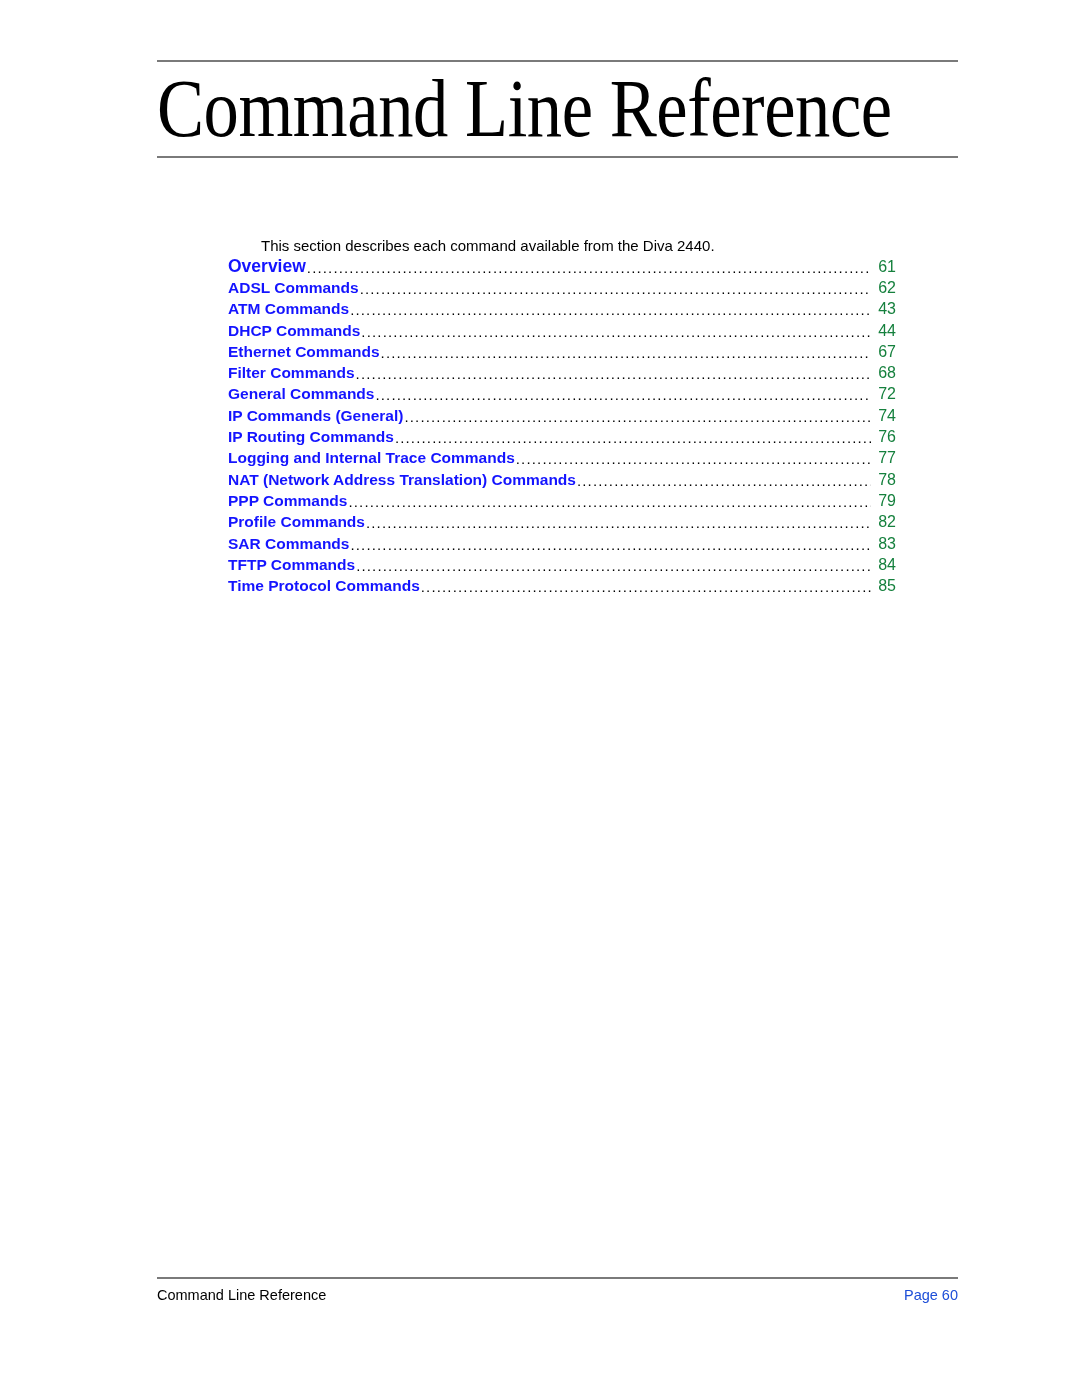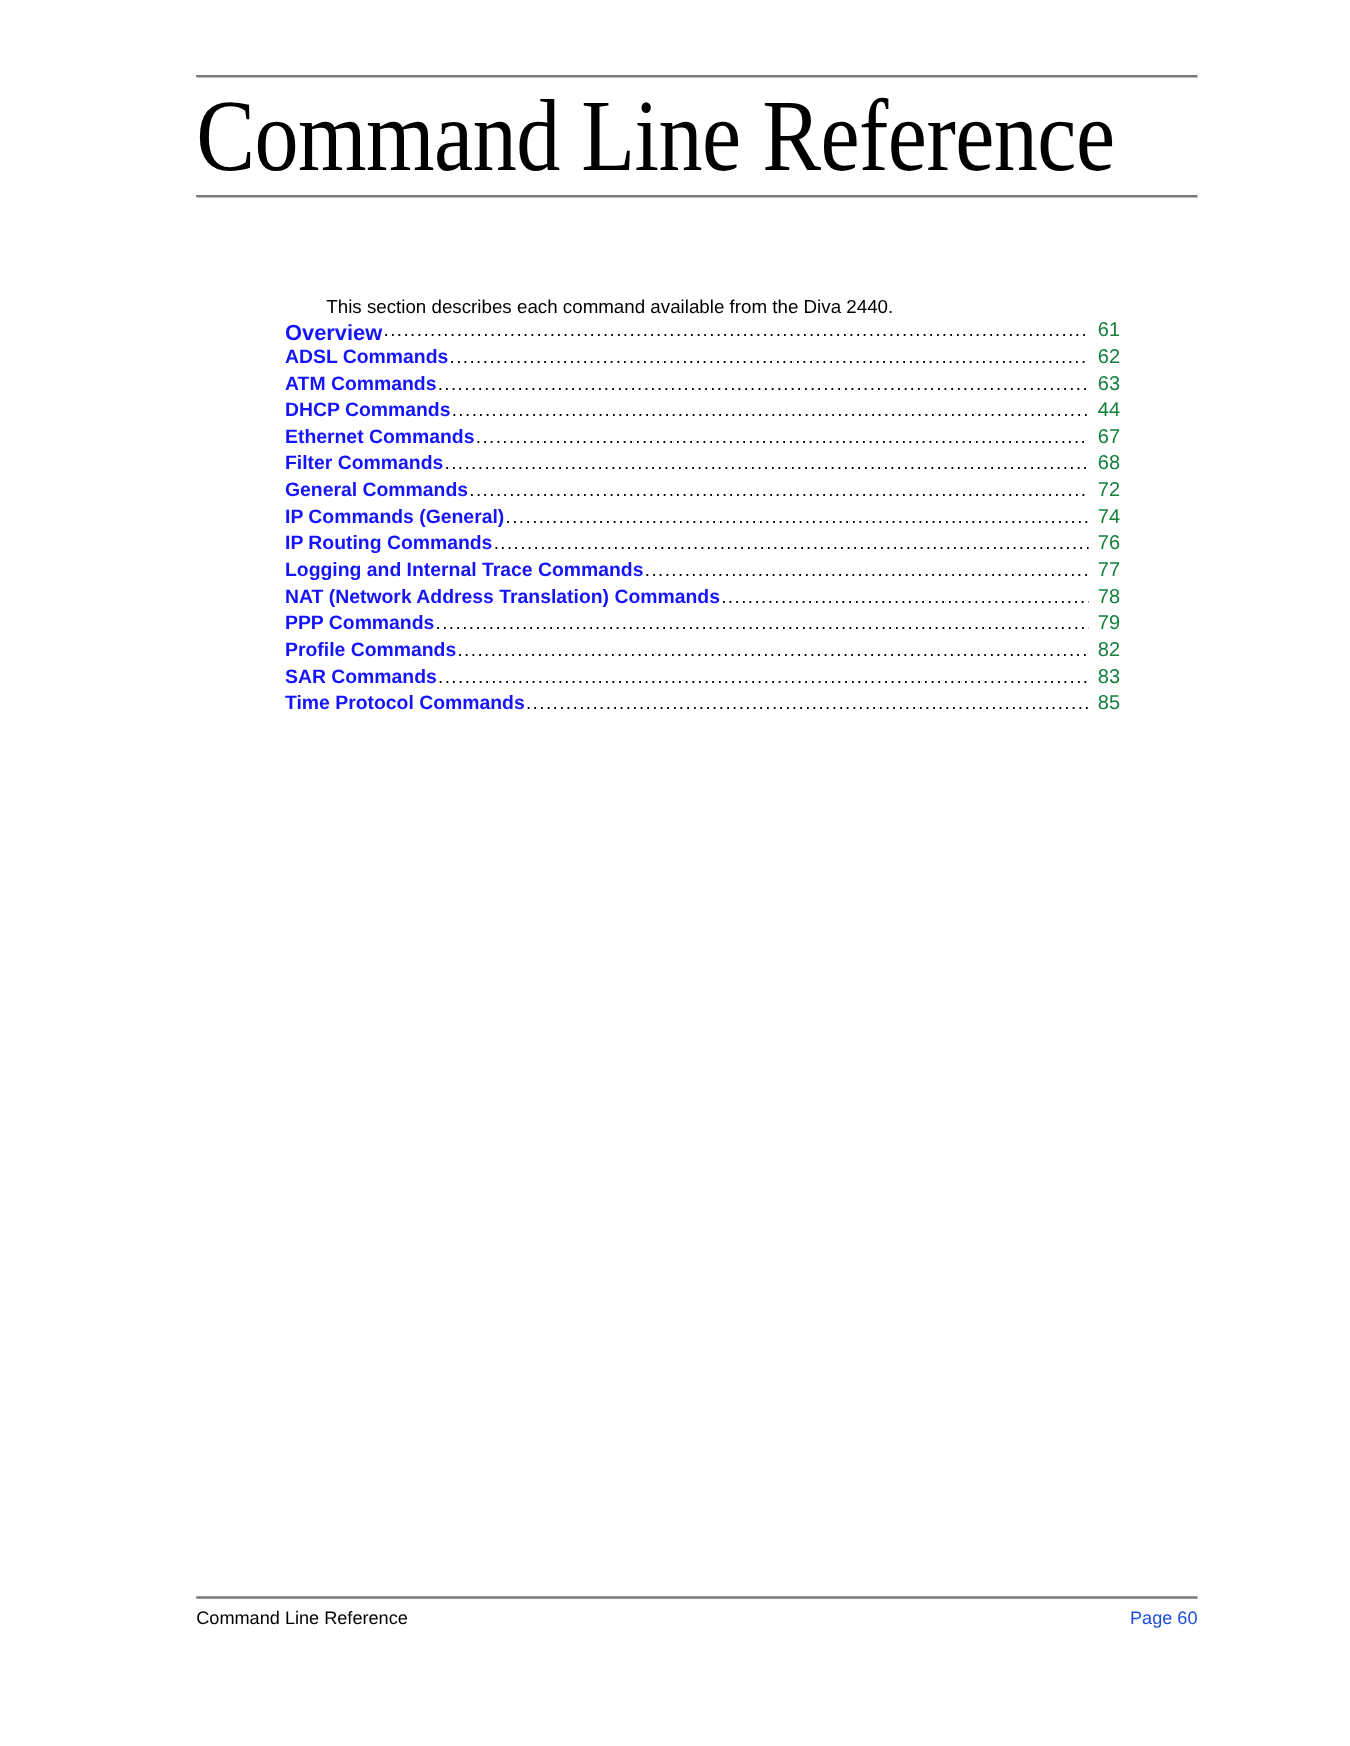--- a/index.html
+++ b/index.html
@@ -58,21 +58,21 @@
 
   
   .toc {
     position: absolute;
     left: 228px;
     top: 256px;
     width: 668px;
   }
   .toc-row {
     display: flex;
-    align-items: flex-start;
+    align-items: center;
     width: 100%;
     height: 21.3px;
     white-space: nowrap;
     overflow: hidden;
   }
   .toc-label {
     color: #1414ff;
     font-weight: bold;
     font-size: 15.5px;
     flex: 0 0 auto;
@@ -149,21 +149,21 @@
         <span class="toc-page">61</span>
       </div>
       <div class="toc-row">
         <span class="toc-label">ADSL Commands</span>
         <span class="toc-dots"></span>
         <span class="toc-page">62</span>
       </div>
       <div class="toc-row">
         <span class="toc-label">ATM Commands</span>
         <span class="toc-dots"></span>
-        <span class="toc-page">63</span>
+        <span class="toc-page">43</span>
       </div>
       <div class="toc-row">
         <span class="toc-label">DHCP Commands</span>
         <span class="toc-dots"></span>
         <span class="toc-page">44</span>
       </div>
       <div class="toc-row">
         <span class="toc-label">Ethernet Commands</span>
         <span class="toc-dots"></span>
         <span class="toc-page">67</span>
@@ -205,20 +205,25 @@
       </div>
       <div class="toc-row">
         <span class="toc-label">Profile Commands</span>
         <span class="toc-dots"></span>
         <span class="toc-page">82</span>
       </div>
       <div class="toc-row">
         <span class="toc-label">SAR Commands</span>
         <span class="toc-dots"></span>
         <span class="toc-page">83</span>
+      </div>
+      <div class="toc-row">
+        <span class="toc-label">TFTP Commands</span>
+        <span class="toc-dots"></span>
+        <span class="toc-page">84</span>
       </div>
       <div class="toc-row">
         <span class="toc-label">Time Protocol Commands</span>
         <span class="toc-dots"></span>
         <span class="toc-page">85</span>
       </div>
     </div>
 
   <div class="footer-rule"></div>
   <div class="footer-left">Command Line Reference</div>

